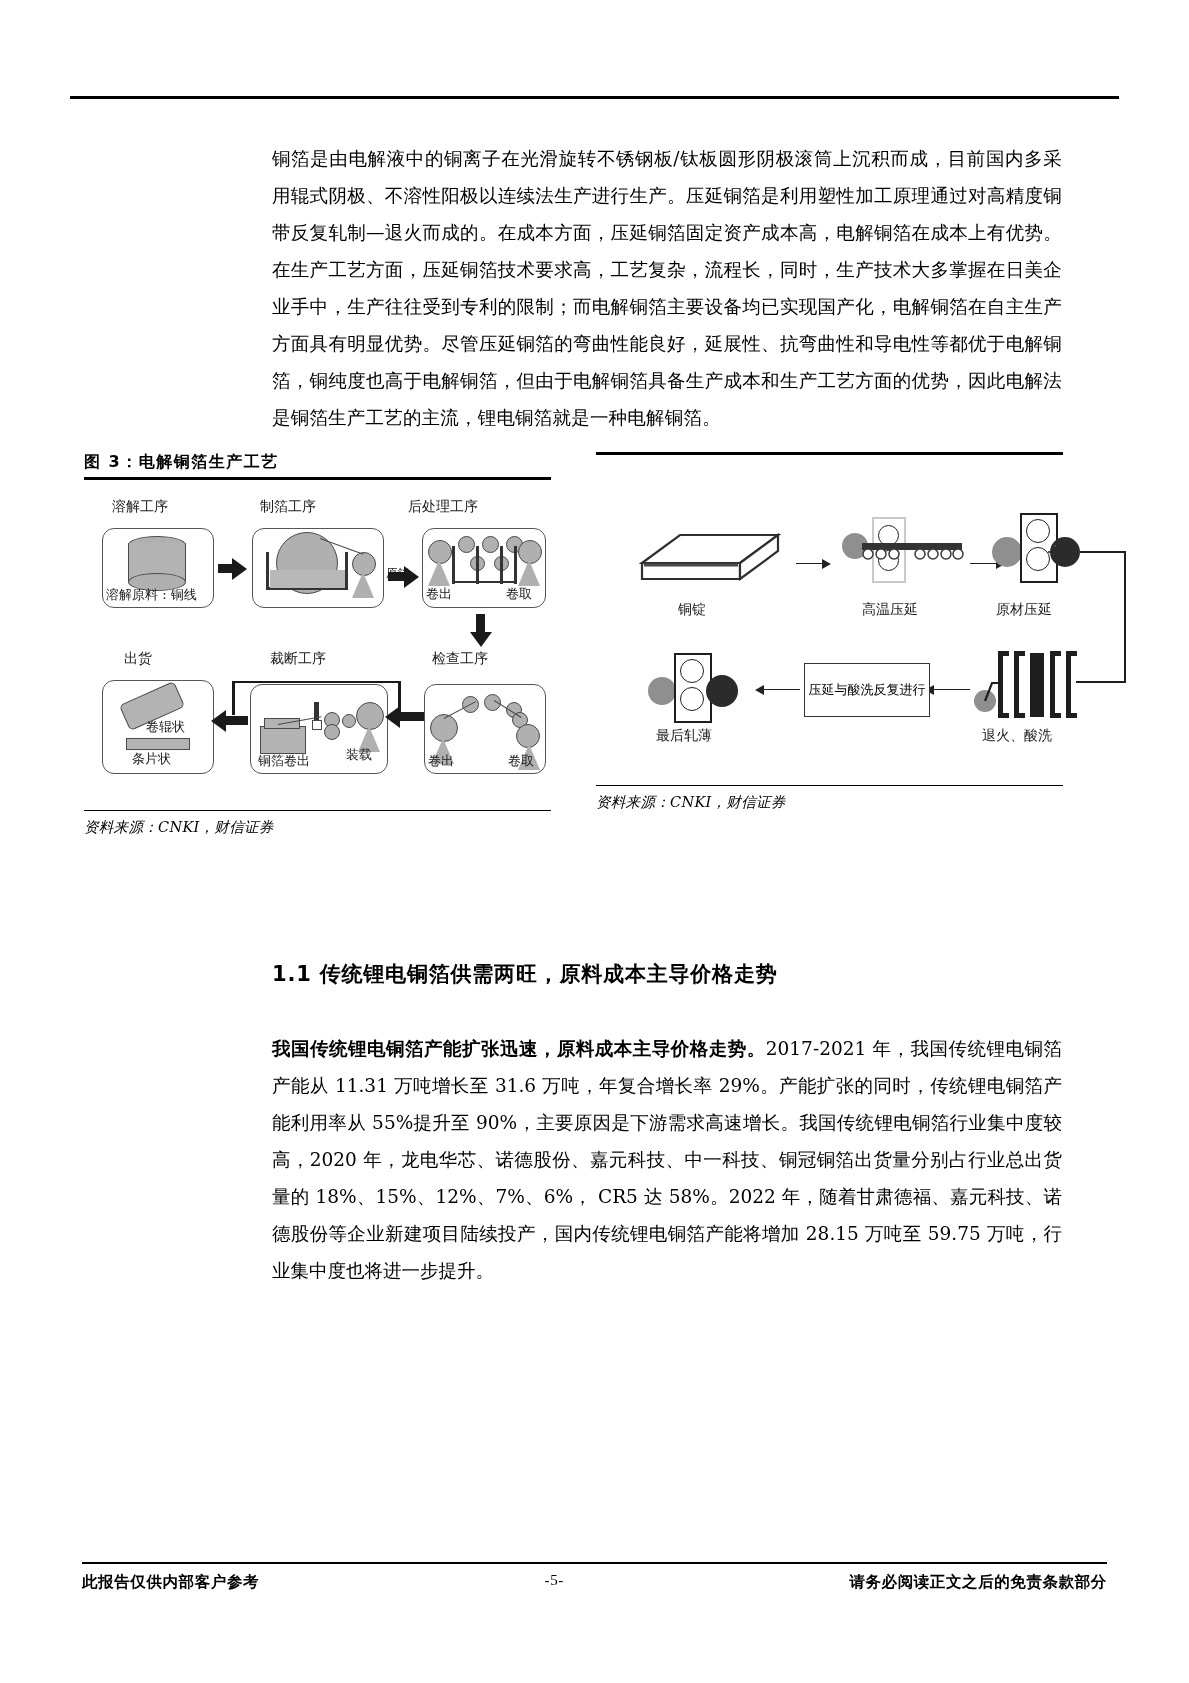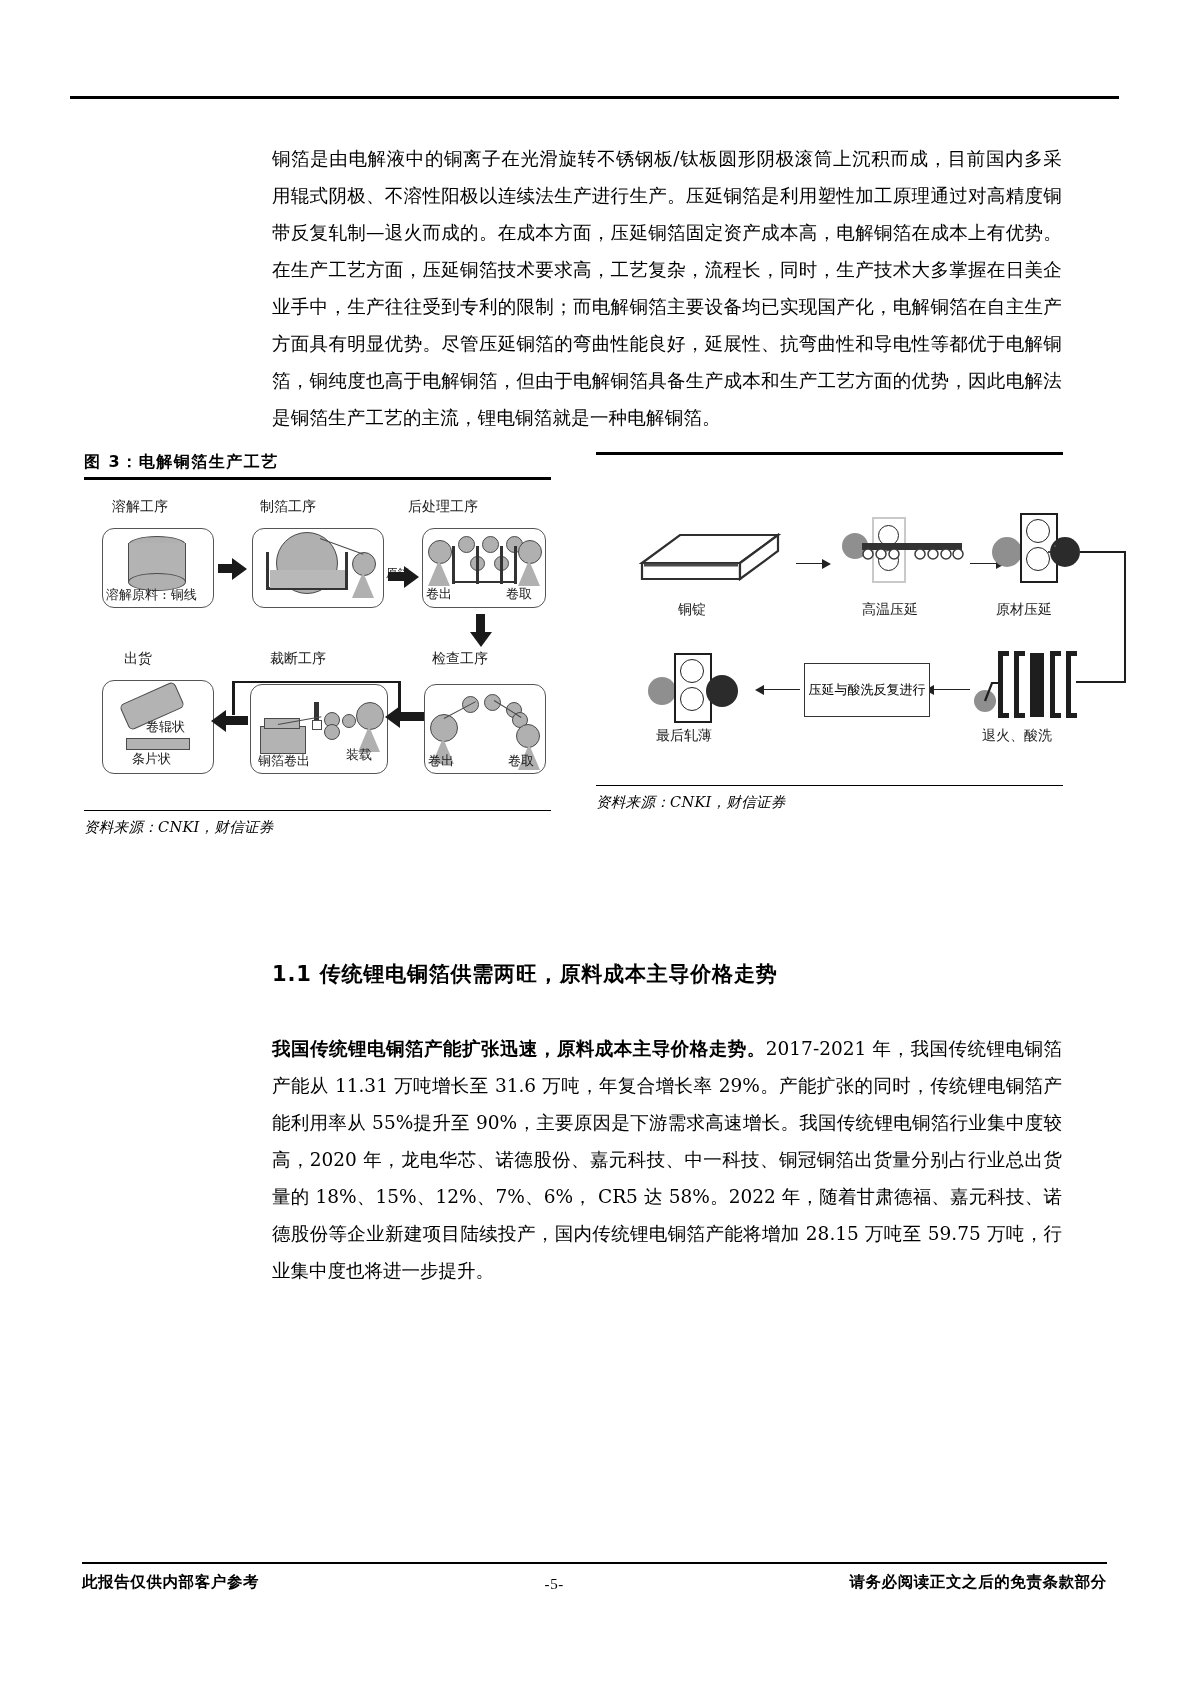--- a/index.html
+++ b/index.html
@@ -282,21 +282,21 @@
     height: 1.5px;
     background: #000;
   }
   .footer {
     position: absolute;
     left: 82px;
     top: 1572px;
     width: 1025px;
     display: flex;
     justify-content: space-between;
-    align-items: flex-end;
+    align-items: flex-start;
     font-family: "DejaVu Sans", "Liberation Sans", sans-serif;
     font-size: 15.5px;
     font-weight: 700;
     letter-spacing: 0.6px;
   }
   .footer-page {
     font-family: "Liberation Serif", serif;
     font-weight: 400;
     font-size: 15px;
   }

